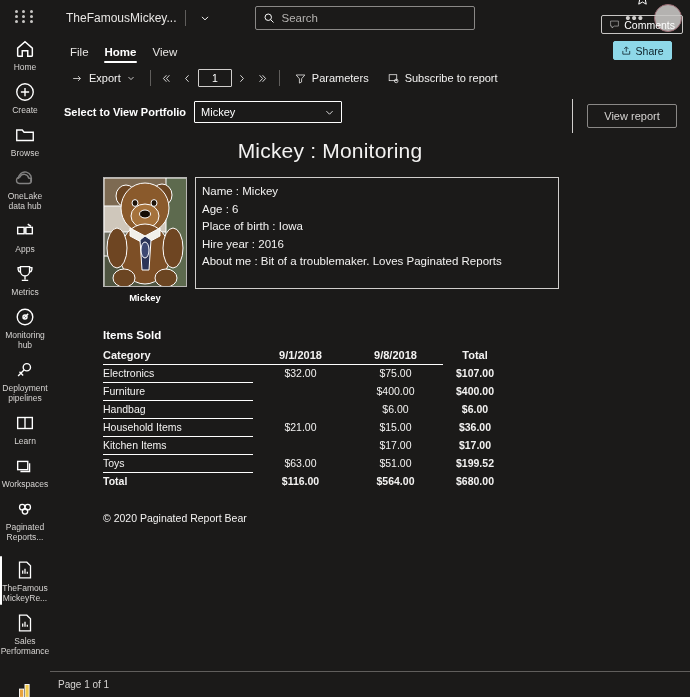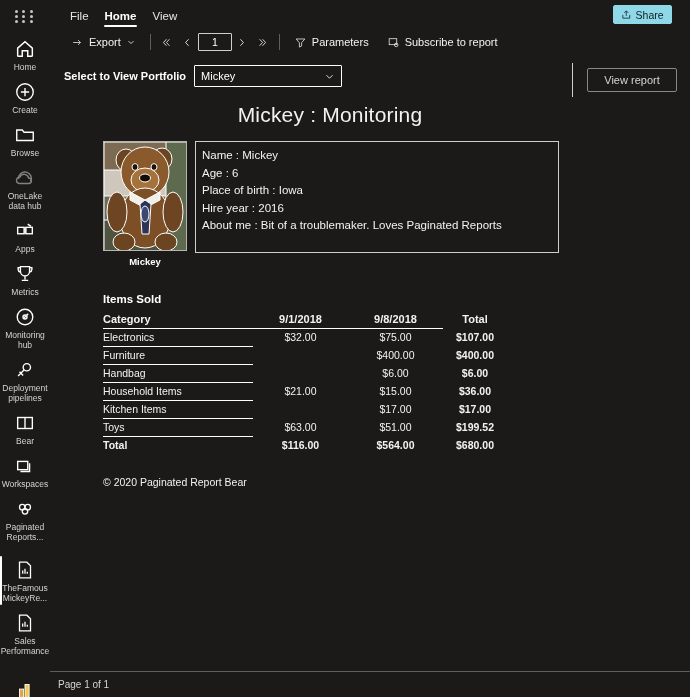--- a/index.html
+++ b/index.html
@@ -261,21 +261,21 @@
       <span class="rail-lbl">Deployment pipelines</span>
     </div>
 
     <div class="rail-item">
       <span class="rail-ico">
         <svg viewBox="0 0 24 24" stroke-width="1.5">
             <rect x="4" y="6" width="16" height="12"></rect>
             <path d="M12 6v12"></path>
           </svg>
       </span>
-      <span class="rail-lbl">Bear</span>
+      <span class="rail-lbl">Learn</span>
     </div>
 
     <div class="rail-item">
       <span class="rail-ico">
         <svg viewBox="0 0 24 24" stroke-width="1.5">
             <rect x="4" y="7" width="11" height="9"></rect>
             <path d="M17 9v9H7"></path>
           </svg>
       </span>
       <span class="rail-lbl">Workspaces</span>
@@ -320,20 +320,42 @@
             <rect x="6" y="11" width="4.5" height="9" fill="#e8a33d"></rect>
             <rect x="12" y="6" width="4.5" height="14" fill="#f2c94c"></rect>
           </svg>
       </span>
 
     </div>
   </div>
 
   <div id="right">
 
+    <div id="topbar">
+      <div class="app-title">TheFamousMickey...</div>
+      <div class="title-div"></div>
+      <div class="chev-btn">
+        <svg viewBox="0 0 16 16" width="12" height="12" stroke="#d0cecc" stroke-width="1.3">
+            <path d="M4 6.5 8 10.5 12 6.5"></path>
+          </svg>
+      </div>
+
+      <div class="searchbox">
+        <svg viewBox="0 0 16 16" width="12" height="12" stroke="#b5b3b1" stroke-width="1.3">
+            <circle cx="7" cy="7" r="4.3"></circle>
+            <path d="M10.2 10.2 14 14"></path>
+          </svg>
+        <span class="search-ph">Search</span>
+      </div>
+
+      <div class="topbar-right">
+        <span class="ellip">•••</span>
+        <div class="avatar"></div>
+      </div>
+    </div>
 
     <div id="ribbon">
       <div class="rtab">File</div>
       <div class="rtab active">Home</div>
       <div class="rtab">View</div>
 
       <div class="ribbon-right">
         <div class="star-btn">
           <svg viewBox="0 0 24 24" width="17" height="17" stroke="#e8e6e4" stroke-width="1.4">
               <path d="M12 3.5l2.6 5.6 6 .7-4.5 4.2 1.2 6-5.3-3-5.3 3 1.2-6L3.4 9.8l6-.7z"></path>

